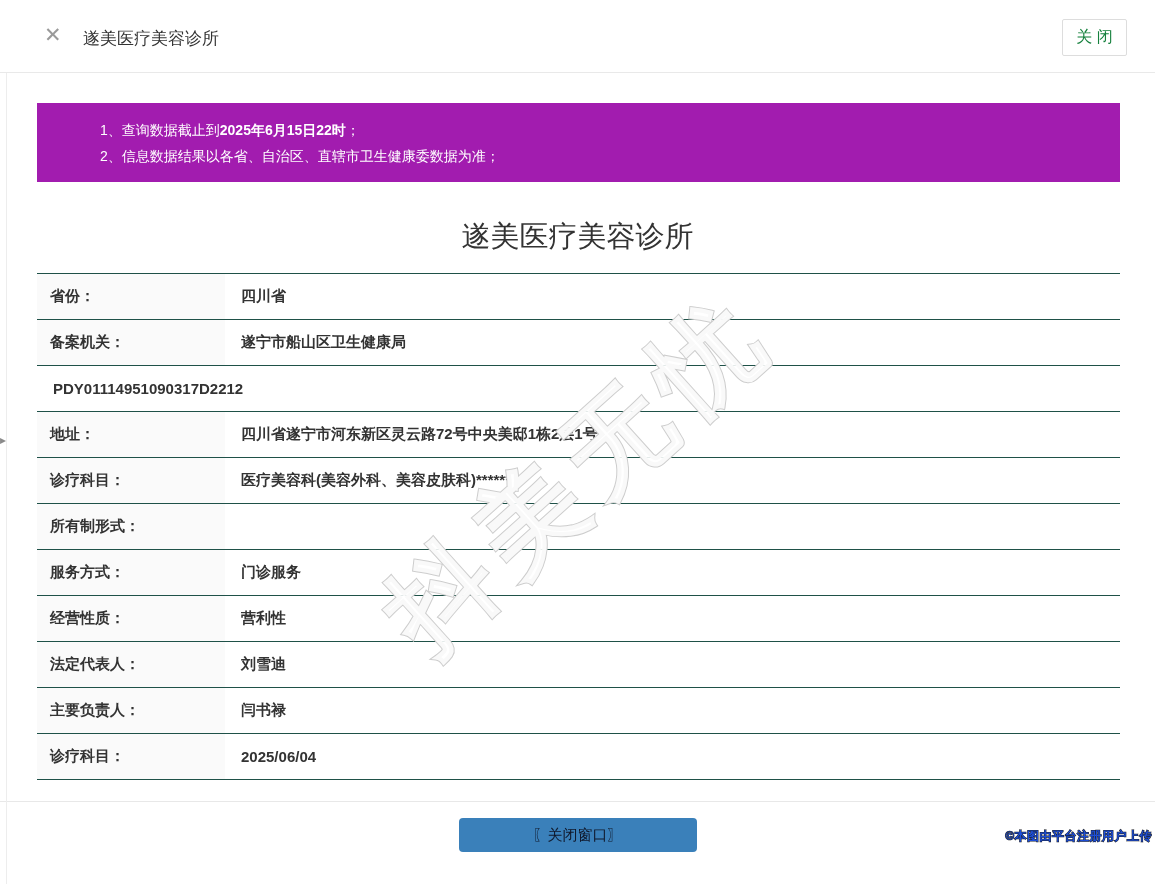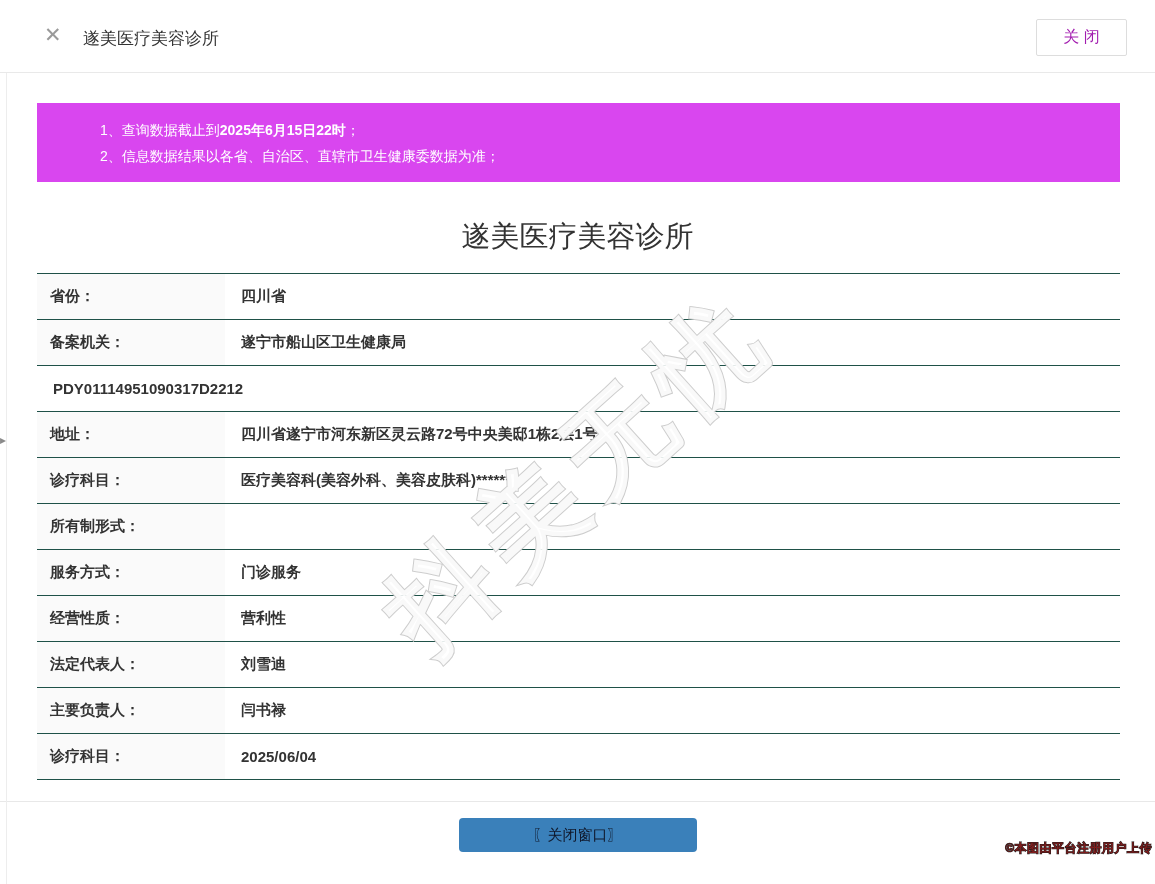--- a/index.html
+++ b/index.html
@@ -8,46 +8,46 @@
   .page { position:relative; width:1155px; height:884px; background:#fff; }
 
   
   .panel-edge { position:absolute; left:6px; top:0; bottom:0; width:1px; background:#ededed; }
   .panel-handle { position:absolute; left:0px; top:433px; font-size:12px; color:#8a8a8a; cursor:pointer; }
 
   
   .header { position:relative; height:73px; border-bottom:1px solid #e9e9e9; background:#fff; }
   .close-x { position:absolute; left:44px; top:24px; font-size:21px; color:#9a9a9a; cursor:pointer; line-height:1; }
   .header-title { position:absolute; left:83px; top:27px; font-size:17px; color:#333; }
-  .header-close-btn { position:absolute; right:28px; top:19px; width:91px; height:37px;
-      border:1px solid #ddd; background:#fff; font-size:16px; color:#a21caf;
+  .header-close-btn { position:absolute; right:28px; top:19px; width:65px; height:37px;
+      border:1px solid #ddd; background:#fff; font-size:16px; color:#15803d;
       font-family:inherit; cursor:pointer; border-radius:2px; }
 
   
-  .notice { margin:30px 35px 0 37px; background:#d946ef; color:#fff;
+  .notice { margin:30px 35px 0 37px; background:#a21caf; color:#fff;
       padding:14px 20px 13px 63px; font-size:14px; line-height:26px; }
   .notice .b { font-weight:bold; }
 
   
   .clinic-title { text-align:center; font-size:29px; color:#333; margin-top:34px; height:40px; line-height:40px; font-weight:400; }
 
   
   .info-table { margin:17px 35px 0 37px; border-top:1px solid #1f5148;font-weight:bold; }
   .info-row { display:flex; height:46px; border-bottom:1px solid #1f5148; align-items:center; font-size:15px; }
   .info-label { width:188px; height:100%; background:#fafafa; display:flex; align-items:center; padding-left:13px; }
   .info-value { flex:1; padding-left:16px; }
 
   
   .bottom-divider { margin-top:21px; border-top:1px solid #e8e8e8; }
   .footer { position:relative; height:59px; }
   .close-window-btn { position:absolute; left:50%; transform:translateX(-50%); top:16px;
       width:238px; height:34px; background:#3a80ba; color:#0f172a; border:none; border-radius:4px;
       font-size:15px; font-family:inherit; cursor:pointer; }
-  .copyright { position:absolute; right:3px; bottom:4px; font-size:12px; font-weight:bold;
-      color:#7f1d1d; -webkit-text-stroke:1px #1a1a1a; paint-order:stroke fill; letter-spacing:0.5px; }
+  .copyright { position:absolute; right:3px; bottom:16px; font-size:12px; font-weight:bold;
+      color:#1d4ed8; -webkit-text-stroke:1px #1a1a1a; paint-order:stroke fill; letter-spacing:0.5px; }
 
   
   .watermark { position:absolute; left:320px; top:405px; width:520px; text-align:center;
       transform:rotate(-42deg); transform-origin:center center;
       font-size:104px; font-weight:bold; letter-spacing:14px;
       color:rgba(255,255,255,0.88); -webkit-text-stroke:2px #cdcdcd; paint-order:stroke fill;
       pointer-events:none; white-space:nowrap; }
 </style>
 </head>
 <body>

